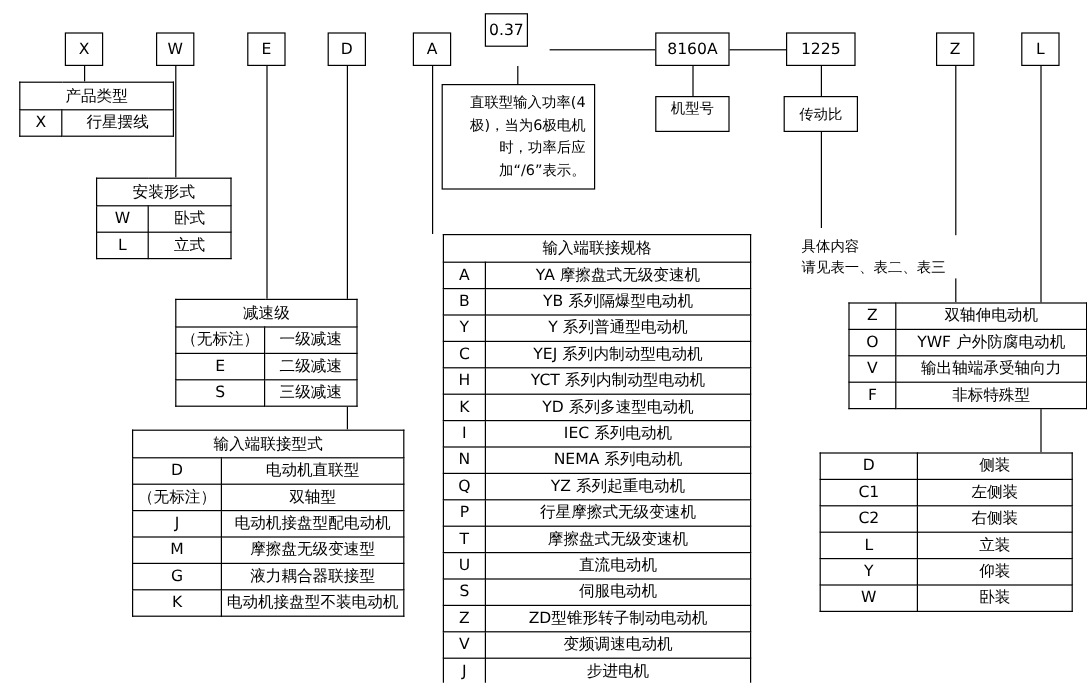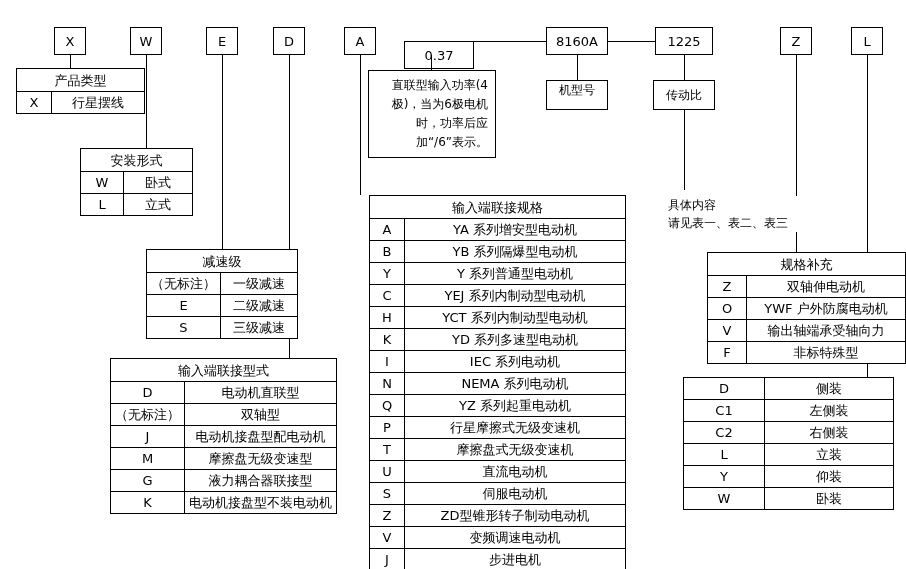--- a/index.html
+++ b/index.html
@@ -62,21 +62,21 @@
     </div>
   <div class="abs codebox" style="left:206px;top:27px;width:32px;">
       <span>E</span>
     </div>
   <div class="abs codebox" style="left:273px;top:27px;width:32px;">
       <span>D</span>
     </div>
   <div class="abs codebox" style="left:344px;top:27px;width:32px;">
       <span>A</span>
     </div>
-  <div class="abs codebox" style="left:404px;top:41px;width:70px;">
+  <div class="abs codebox" style="left:404px;top:11px;width:36px;">
       <span>0.37</span>
     </div>
   <div class="abs codebox" style="left:546px;top:27px;width:62px;">
       <span>8160A</span>
     </div>
   <div class="abs codebox" style="left:655px;top:27px;width:58px;">
       <span>1225</span>
     </div>
   <div class="abs codebox" style="left:780px;top:27px;width:32px;">
       <span>Z</span>
@@ -197,21 +197,21 @@
     <div>请见表一、表二、表三</div>
   </div>
 
   <table class="tbl abs" style="left:369px;top:195px;">
     <tbody>
         <tr>
           <td class="title" colspan="2" style="width:238px;">输入端联接规格</td>
         </tr>
     <tr>
           <td style="width:26px;">A</td>
-          <td style="width:212px;">YA 系列增安型电动机</td>
+          <td style="width:212px;">YA 摩擦盘式无级变速机</td>
         </tr>
     <tr>
           <td>B</td>
           <td>YB 系列隔爆型电动机</td>
         </tr>
     <tr>
           <td>Y</td>
           <td>Y 系列普通型电动机</td>
         </tr>
     <tr>
@@ -264,23 +264,20 @@
         </tr>
     <tr>
           <td>J</td>
           <td>步进电机</td>
         </tr>
   </tbody>
     </table>
 
   <table class="tbl abs" style="left:707px;top:252px;">
     <tbody>
-        <tr>
-          <td class="title" colspan="2" style="width:180px;">规格补充</td>
-        </tr>
     <tr>
           <td style="width:30px;">Z</td>
           <td style="width:150px;">双轴伸电动机</td>
         </tr>
     <tr>
           <td>O</td>
           <td>YWF 户外防腐电动机</td>
         </tr>
     <tr>
           <td>V</td>

